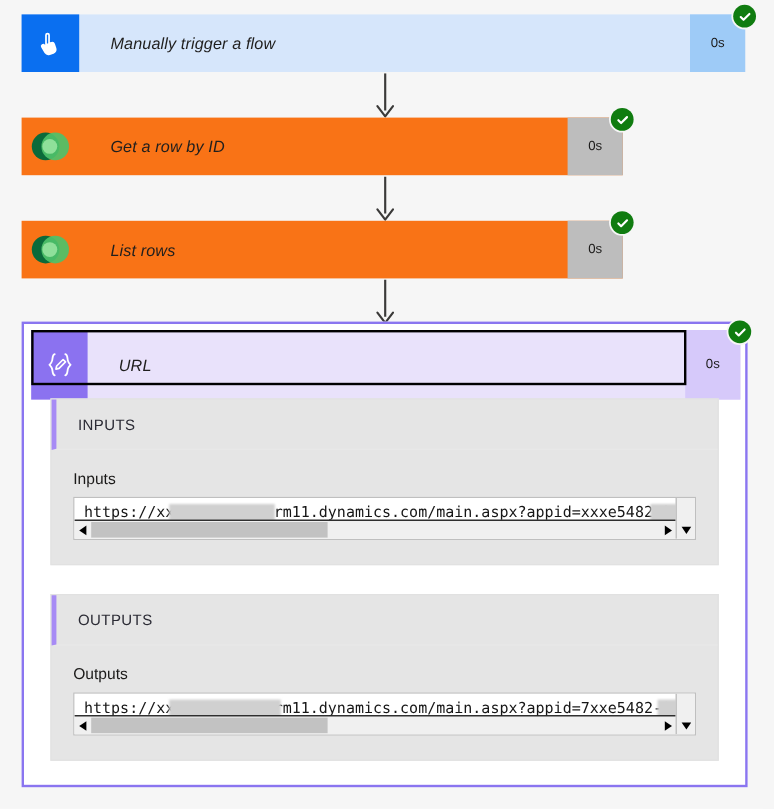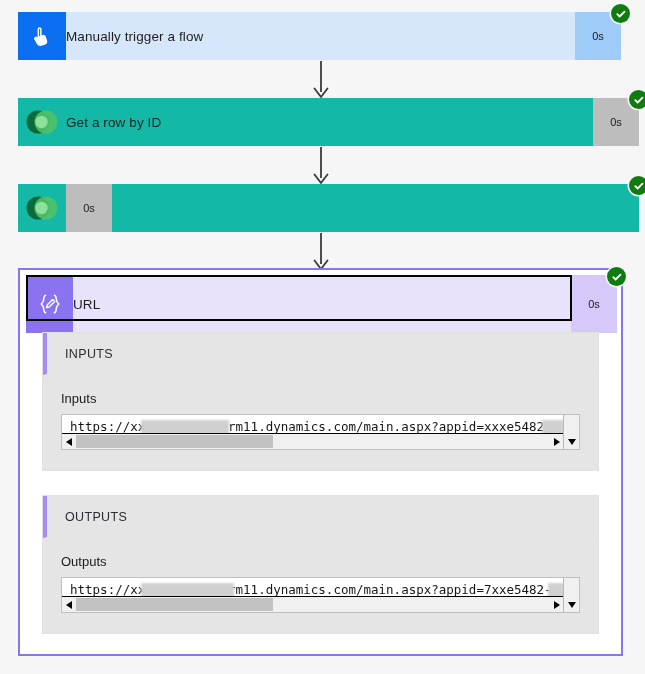--- a/index.html
+++ b/index.html
@@ -27,24 +27,25 @@
     width: 48px;
     min-width: 48px;
     display: flex;
     align-items: center;
     justify-content: center;
   }
   .card-title {
     flex: 1 1 auto;
     display: flex;
     align-items: center;
-    padding-left: 0;
+    padding-left: 26px;
     font-size: 13.5px;
     color: #201f1e;
     letter-spacing: .1px;
+    font-style: italic;
   }
   .card-duration {
     width: 46px;
     min-width: 46px;
     display: flex;
     align-items: center;
     justify-content: center;
     font-size: 11px;
     color: #1b1a19;
   }
@@ -73,22 +74,22 @@
     width: 603px;
     background: #d6e6fb;
   }
   #trigger-card .card-icon { background: #0a6ff0; }
   #trigger-card .card-duration { background: #9ecbf7; }
 
   
   .action-card {
     position: absolute;
     left: 18px;
-    width: 621px;
-    background: #14b8a6;
+    width: 501px;
+    background: #f97316;
   }
   .action-card .card-duration { background: #bdbdbd; }
   #action-card-get  { top: 98px; }
   #action-card-list { top: 184px; }
 
   
   .connector {
     position: absolute;
     left: 311px;
     width: 20px;
@@ -299,20 +300,21 @@
 </div>
 
 <div class="card action-card" id="action-card-list">
   <div class="card-icon">
     <svg width="34" height="30" viewBox="0 0 34 30" aria-hidden="true">
       <circle cx="13" cy="15" r="11.5" fill="#0b6a3a"></circle>
       <circle cx="21" cy="15" r="11.5" fill="#4ec16a" opacity="0.92"></circle>
       <circle cx="16.5" cy="15" r="6.2" fill="#8fe09a"></circle>
     </svg>
   </div>
+  <div class="card-title">List rows</div>
   <div class="card-duration">0s</div>
   <div class="status-badge">
     <svg width="12" height="12" viewBox="0 0 12 12" aria-hidden="true">
       <path d="M2.3 6.2l2.3 2.3 4.9-4.9" stroke="#ffffff" stroke-width="1.8" fill="none" stroke-linecap="round" stroke-linejoin="round"></path>
     </svg>
   </div>
 </div>
 
 <div class="connector" id="connector-3">
   <svg width="20" height="38" viewBox="0 0 20 38" aria-hidden="true">

